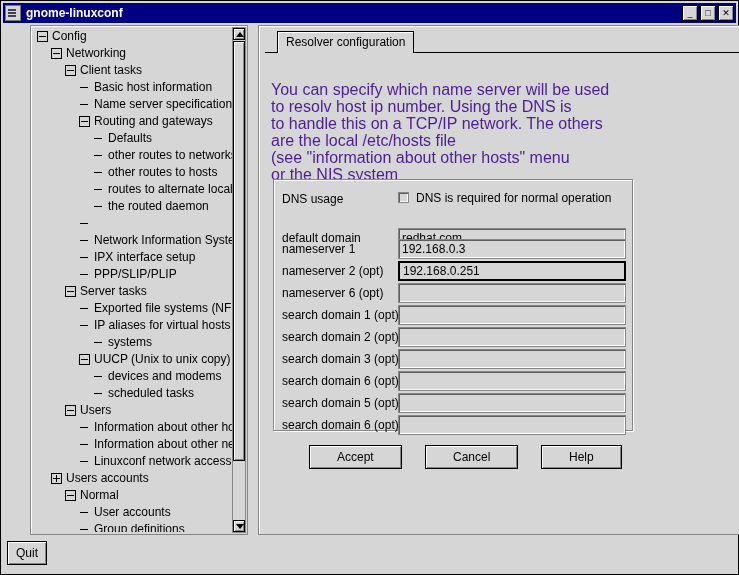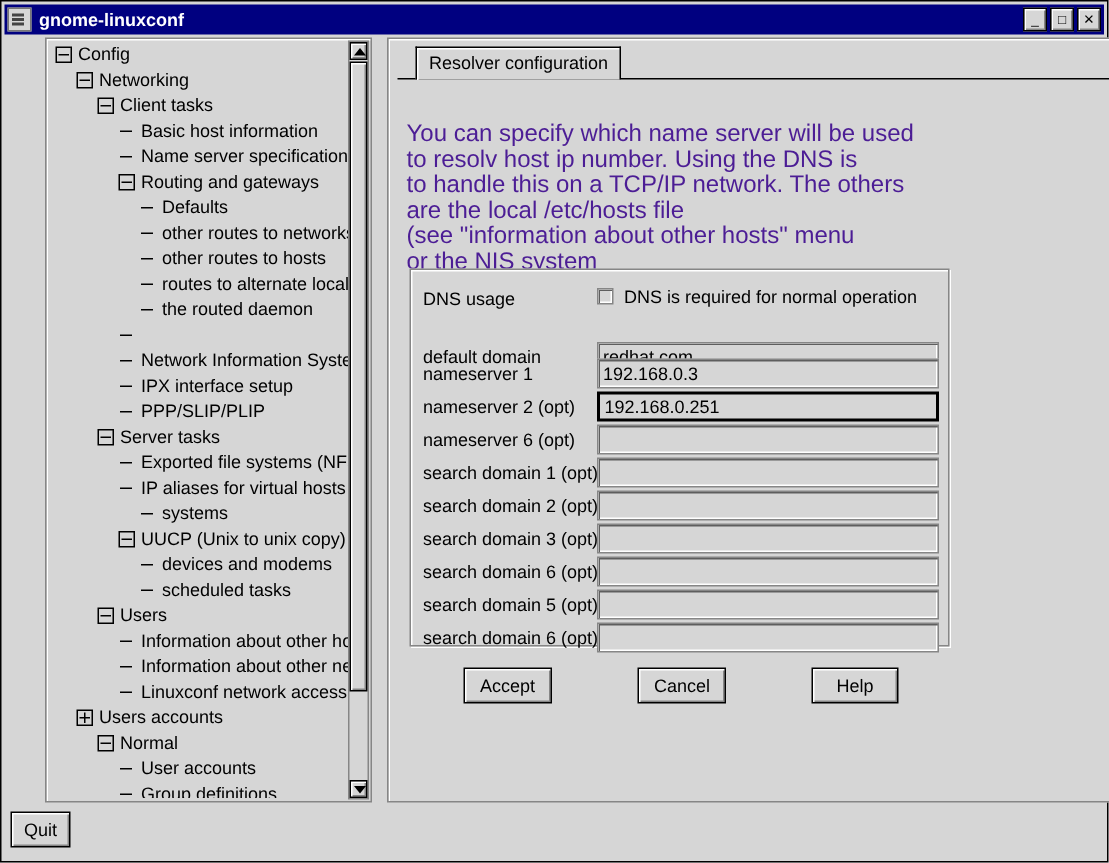--- a/index.html
+++ b/index.html
@@ -328,21 +328,21 @@
     min-width: 58px;
     background: #d6d6d6;
     border: 1px solid #000;
     box-shadow: inset 1px 1px 0 #ffffff, inset -1px -1px 0 #868686;
     font-family: "Liberation Sans", sans-serif;
     font-size: 12px;
     color: #000;
     text-align: center;
     line-height: 22px;
     box-sizing: border-box;
-    padding: 0 10px;
+    padding: 0 27px;
   }
   
   .bottom-bar {
     position: absolute;
     left: 2px; top: 538px;
     width: 733px;
     height: 33px;
     box-sizing: border-box;
   }
   .quit-btn {

